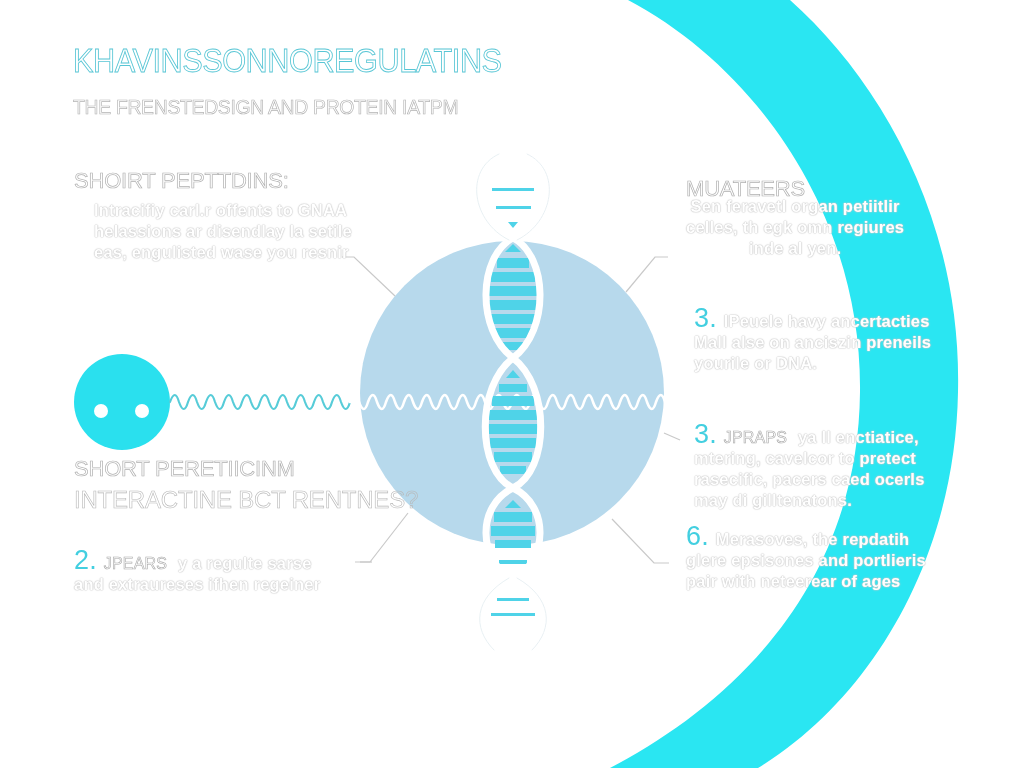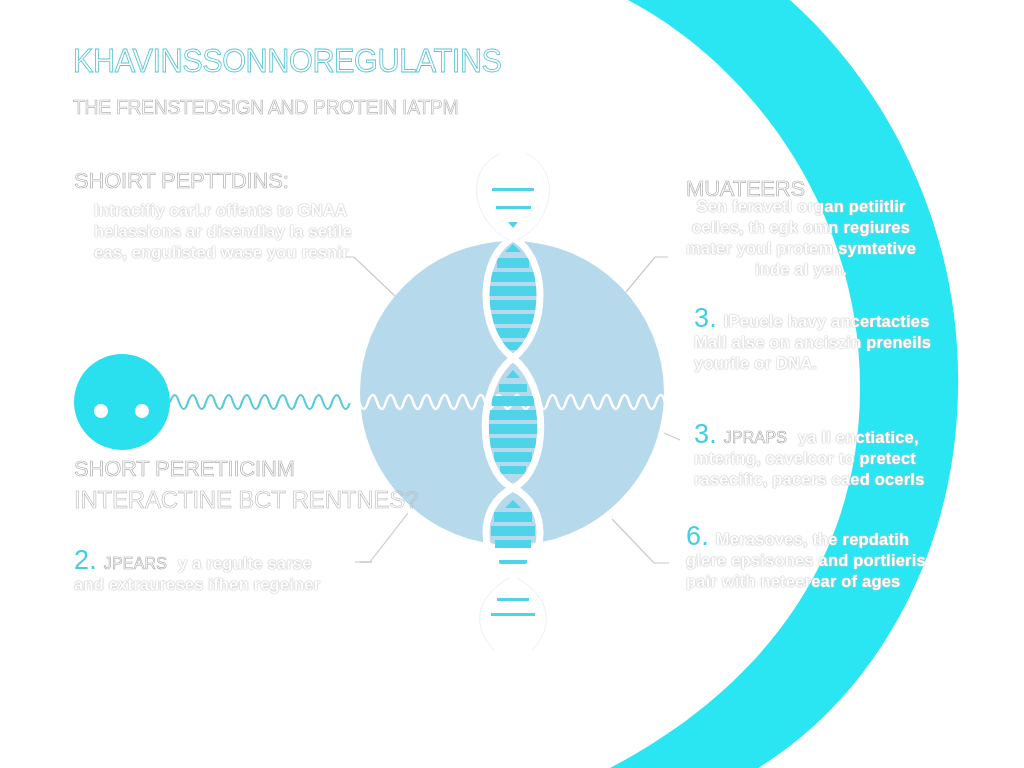--- a/index.html
+++ b/index.html
@@ -202,41 +202,41 @@
       <span class="num-label">JPEARS</span>
       <span>y a regulte sarse</span>
     </span>
     <span class="line">and extraureses ifhen regeiner</span>
   </div>
 
   <div class="heading" style="left:686px; top:168px;margin-top:8px;">MUATEERS</div>
   <div class="body-text" style="left:686px; top:196px;text-align:center;">
     <span class="line">Sen feravetl organ petiitlir</span>
     <span class="line">celles, th egk omn regiures</span>
-    <span class="line">mater youl protem symtetive</span>
     <span class="line">inde al yen.</span>
   </div>
 
   <div class="body-text" style="left:694px; top:308px;">
     <span class="line">
       <span class="num">3.</span>
       <span>IPeuele havy ancertacties</span>
     </span>
     <span class="line">Mall alse on anciszin preneils</span>
     <span class="line">yourile or DNA.</span>
   </div>
 
   <div class="body-text" style="left:694px; top:424px;">
     <span class="line">
       <span class="num">3.</span>
       <span class="num-label">JPRAPS</span>
       <span>ya ll enctiatice,</span>
     </span>
     <span class="line">mtering, cavelcor to pretect</span>
     <span class="line">rasecific, pacers caed ocerls</span>
+    <span class="line">may di gilltenatons.</span>
   </div>
 
   <div class="body-text" style="left:686px; top:526px;">
     <span class="line">
       <span class="num">6.</span>
       <span>Merasoves, the repdatih</span>
     </span>
     <span class="line">glere epsisones and portlieris</span>
     <span class="line">pair with neteerear of ages</span>
   </div>

